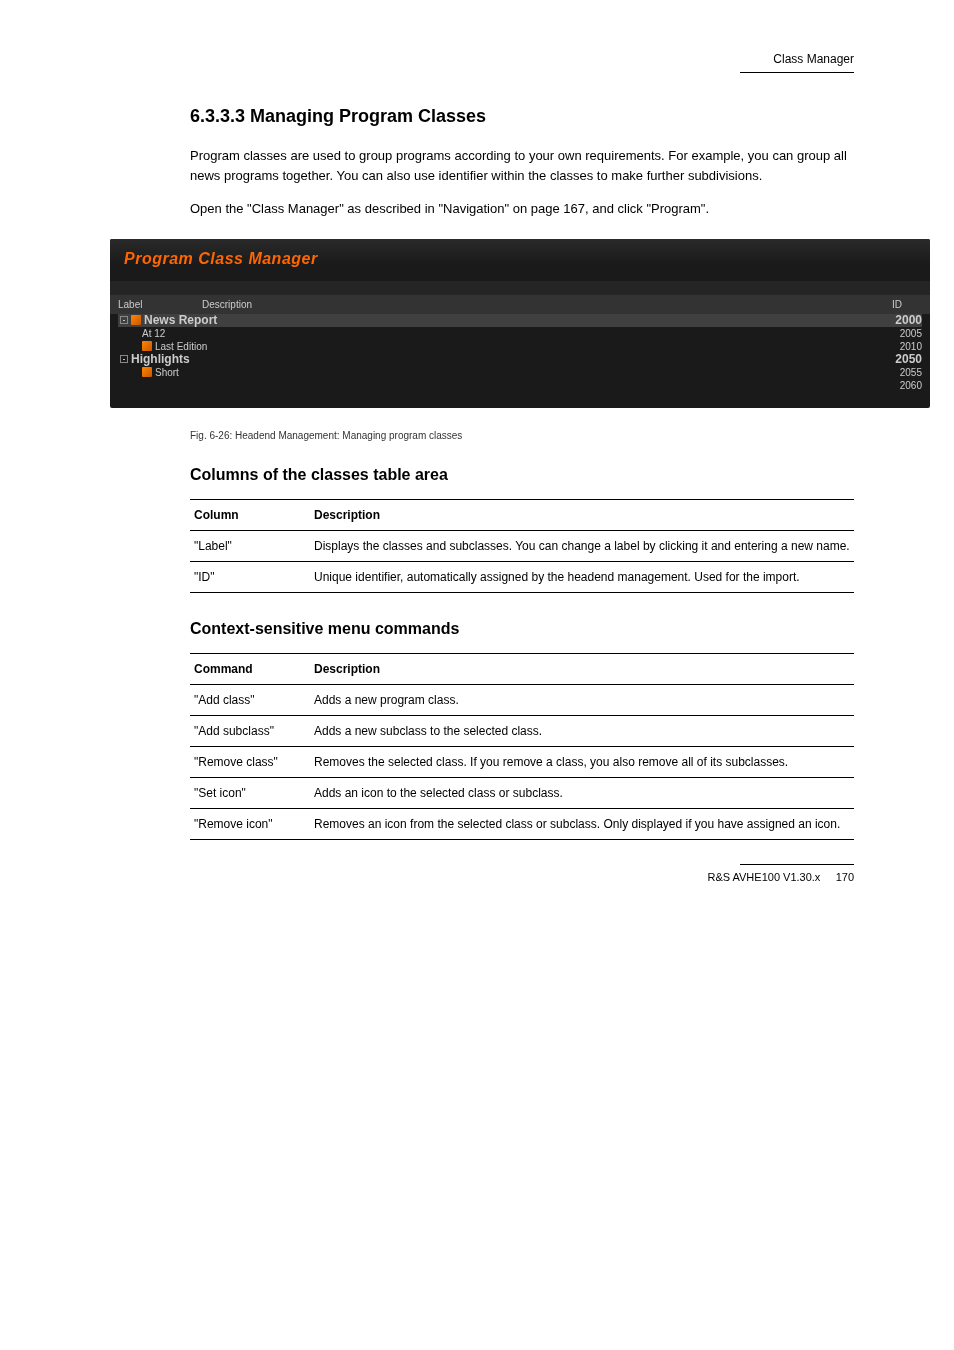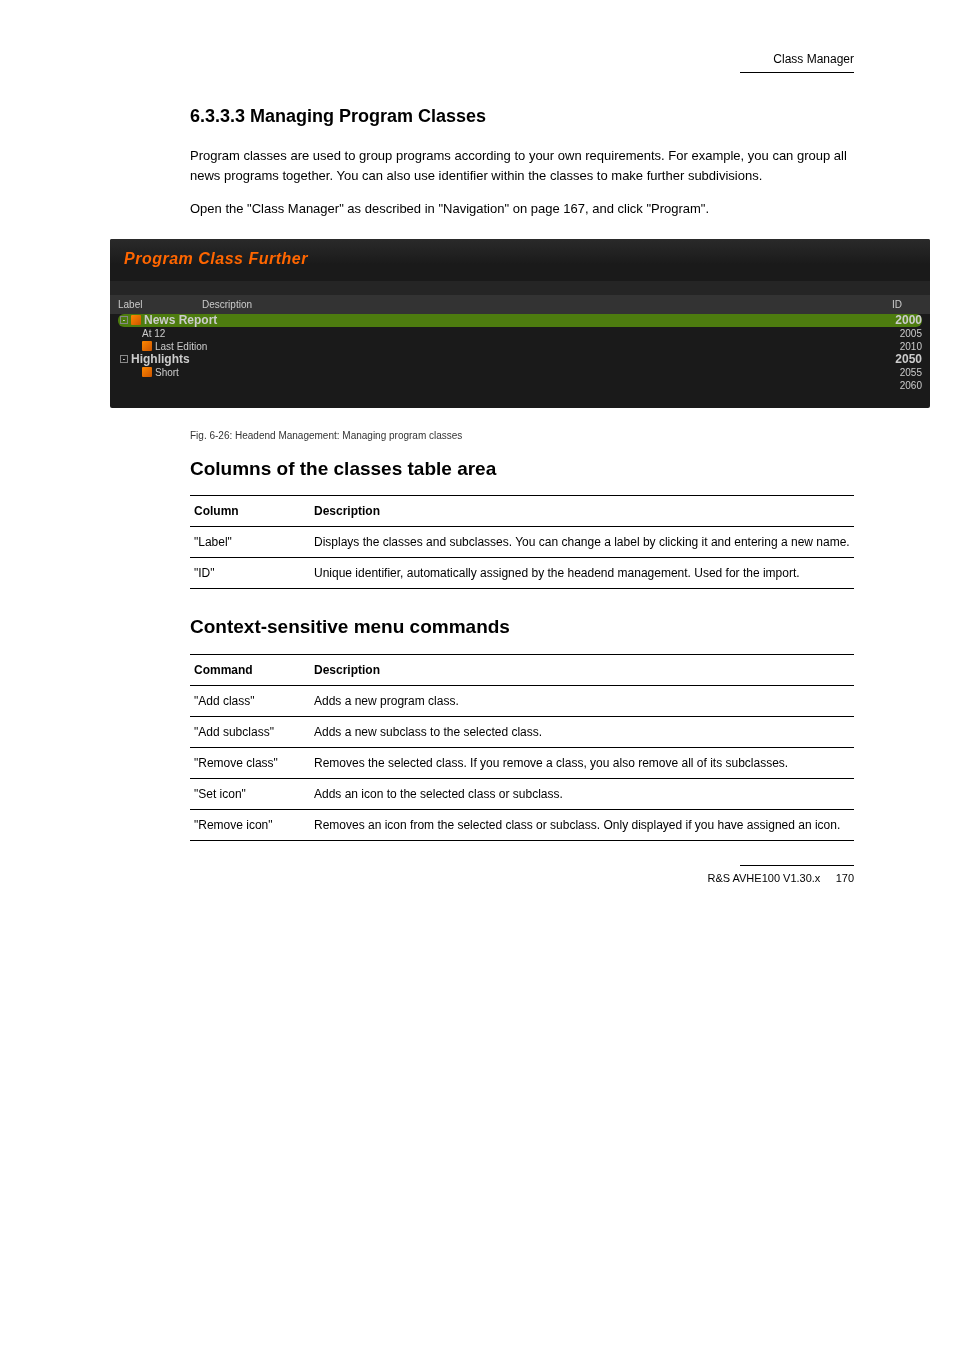--- a/index.html
+++ b/index.html
@@ -76,21 +76,21 @@
       padding: 0 8px 16px 8px;
     }
     .tree-row {
       display: flex;
       align-items: center;
       height: 13px;
     }
     .tree-label { display: flex; align-items: center; width: 540px; }
     .tree-id { text-align: right; width: 50px; margin-left: auto; }
     .parent { font-size: 12px; font-weight: bold; }
-    .selected { background: #4d7c0f; border-radius: 6px; }
+    .selected { background: #404040; }
     .indent-1 { padding-left: 2px; }
     .indent-2 { padding-left: 24px; }
     .icon-toggle {
       display: inline-block;
       width: 8px;
       height: 8px;
       border: 1px solid #888;
       font-size: 7px;
       line-height: 6px;
       text-align: center;
@@ -106,23 +106,23 @@
     .icon-orange {
       background: linear-gradient(135deg, #ff8800, #cc5500);
       border-radius: 1px;
     }
     .caption {
       font-size: 10px;
       color: #333;
       margin-bottom: 6px;
     }
     .h4 {
-      font-size: 19px;
+      font-size: 16px;
       font-weight: bold;
-      margin-top: 12px;
+      margin-top: 20px;
       margin-bottom: 12px;
     }
     .table-section {
       margin-bottom: 24px;
     }
     .table-section .tbl {
       width: 100%;
       border-collapse: collapse;
       font-size: 12px;
       margin-top: 8px;
@@ -172,21 +172,21 @@
   <hr class="hr-top">
 
   <div class="indent-block">
     <div class="h3">6.3.3.3 Managing Program Classes</div>
     <div class="para">Program classes are used to group programs according to your own requirements. For example, you can group all news programs together. You can also use identifier within the classes to make further subdivisions.</div>
     <div class="para">Open the "Class Manager" as described in "Navigation" on page 167, and click "Program".</div>
   </div>
 
   <div class="indent-block">
     <div class="screenshot">
-      <div class="screenshot-title">Program Class Further</div>
+      <div class="screenshot-title">Program Class Manager</div>
       <div class="screenshot-toolbar"></div>
       <div class="screenshot-headers">
         <div class="col-label">Label</div>
         <div class="col-desc">Description</div>
         <div class="col-id">ID</div>
       </div>
       <div class="tree" id="tree-host">
           <div class="tree-row selected">
             <div class="tree-label indent-1 parent">
               <span class="icon-toggle">-</span>

